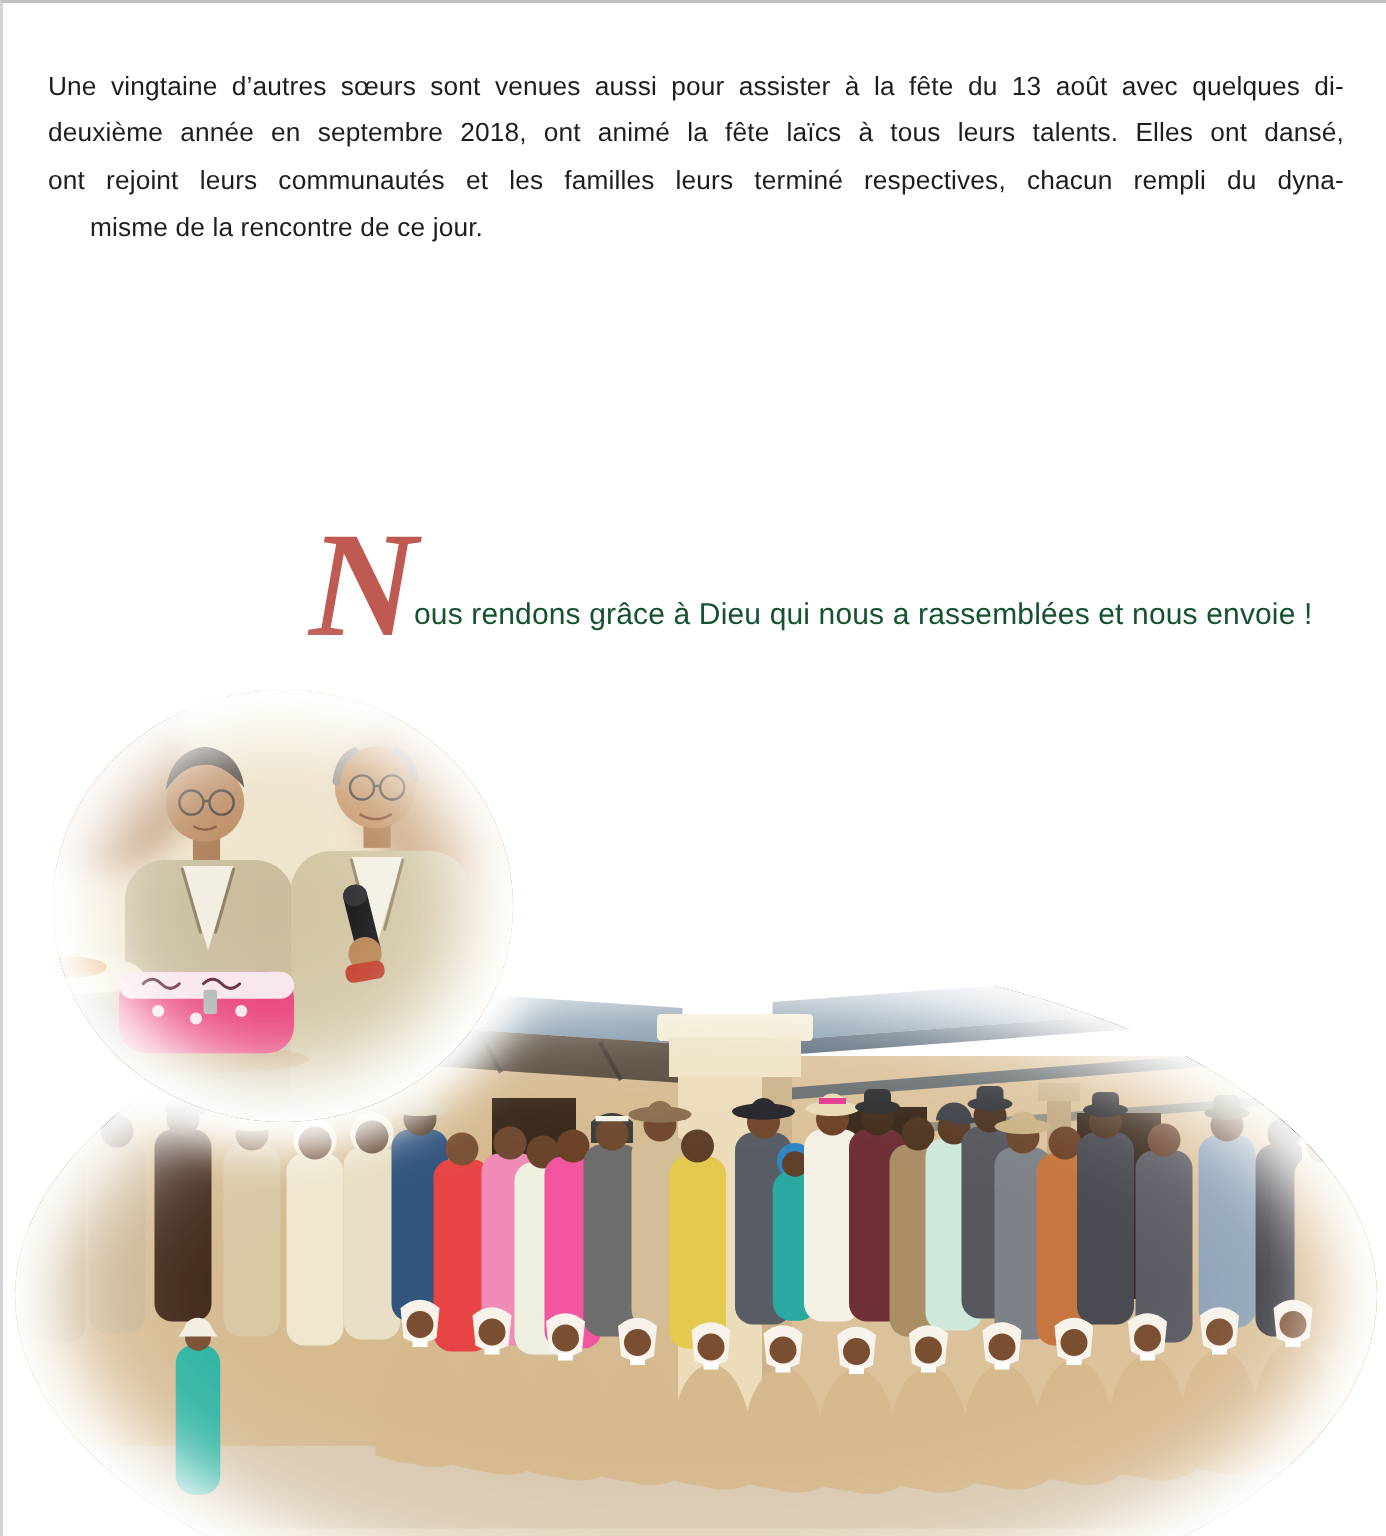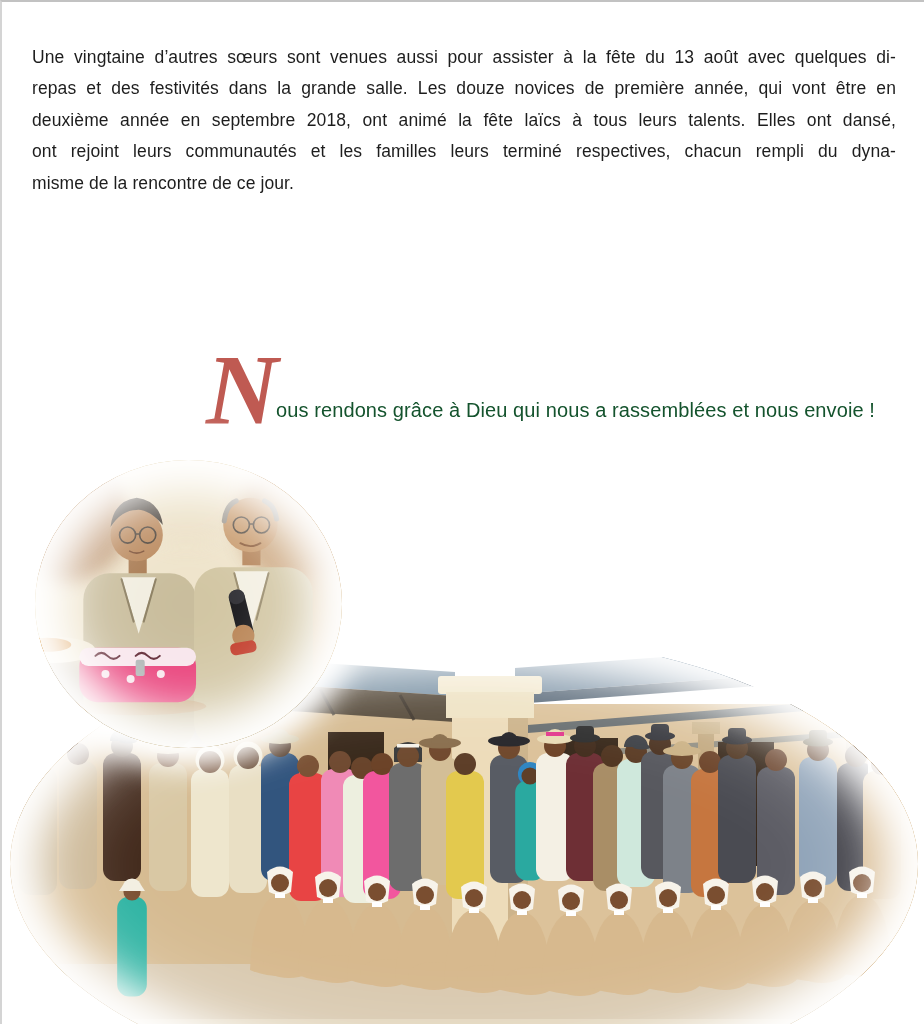--- a/index.html
+++ b/index.html
@@ -6,21 +6,21 @@
   .page{
     position:relative;width:924px;height:1024px;background:#ffffff;overflow:hidden;
     font-family:"Liberation Sans",sans-serif;box-sizing:border-box;
     border-top:2px solid #c2c2c2;border-left:2px solid #d4d4d4;
   }
   .intro{
     position:absolute;left:30px;top:40px;width:864px;
     font-size:17.5px;line-height:31.4px;color:#1d1d1d;letter-spacing:.1px;
   }
   .intro .line{text-align:justify;text-align-last:justify;}
-  .intro .line.last{text-align-last:left;}
+  .intro .line.last{text-align-last:left;margin-left:28px;}
   .dropcap{
     position:absolute;left:204px;top:338px;
     font-family:"Liberation Serif",serif;font-style:italic;font-weight:bold;
     font-size:100px;line-height:100px;
   }
   .lead-text{
     position:absolute;left:274px;top:397px;
     font-size:20px;color:#14532d;letter-spacing:.1px;white-space:nowrap;
   }
   .collage{position:absolute;left:0;top:455px;width:924px;height:569px;}
@@ -33,21 +33,20 @@
   .oval.big{left:8px;top:177px;width:908px;height:460px;z-index:1;box-shadow:0 0 26px 16px #ffffff;}
   .oval.small{left:33px;top:3px;width:307px;height:288px;z-index:2;box-shadow:0 0 28px 20px #ffffff;}
 </style>
 </head>
 <body>
 
 <div class="page">
 
   <div class="intro">
       <div class="line">Une vingtaine d’autres sœurs sont venues aussi pour assister à la fête du 13 août avec quelques di-</div>
-      <div class="line">repas et des festivités dans la grande salle. Les douze novices de première année, qui vont être en</div>
       <div class="line">deuxième année en septembre 2018, ont animé la fête laïcs à tous leurs talents. Elles ont dansé,</div>
       <div class="line">ont rejoint leurs communautés et les familles leurs terminé respectives, chacun rempli du dyna-</div>
       <div class="line last">misme de la rencontre de ce jour.</div>
     </div>
 
   <span class="dropcap" style="color: rgb(191, 90, 82);">N</span>
   <span class="lead-text">ous rendons grâce à Dieu qui nous a rassemblées et nous envoie !</span>
 
   <div class="collage">
 

